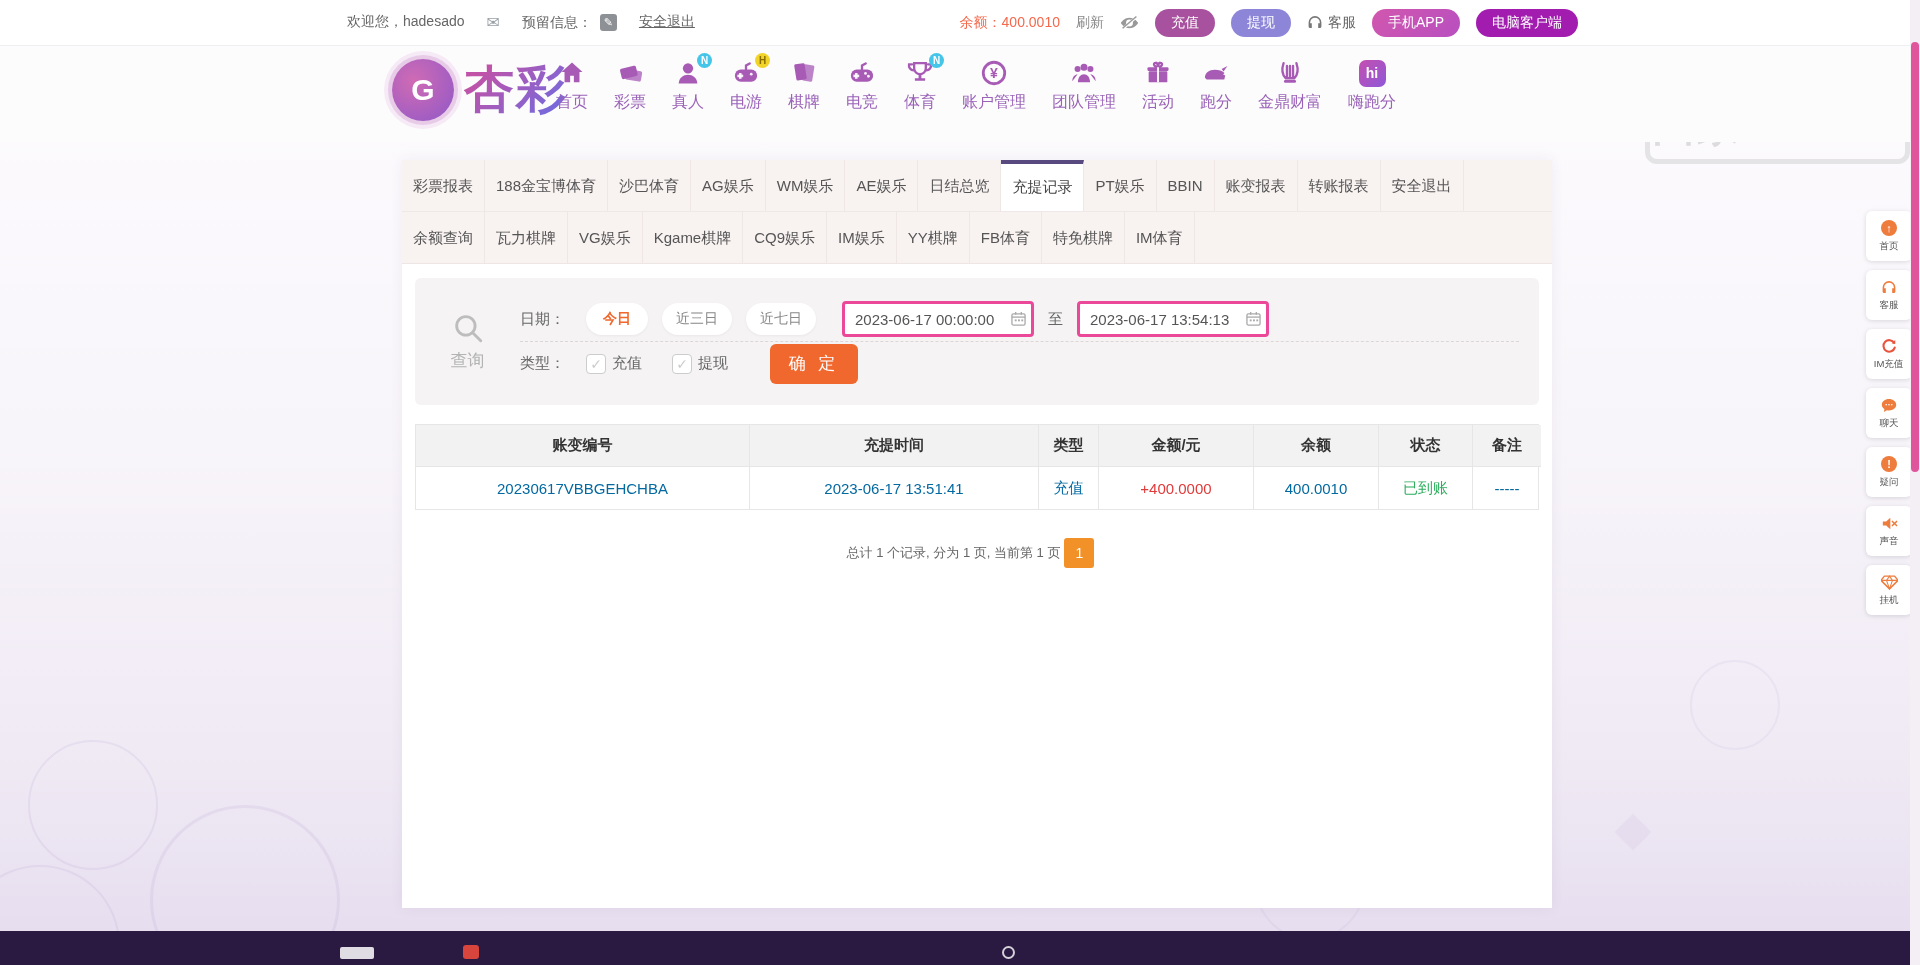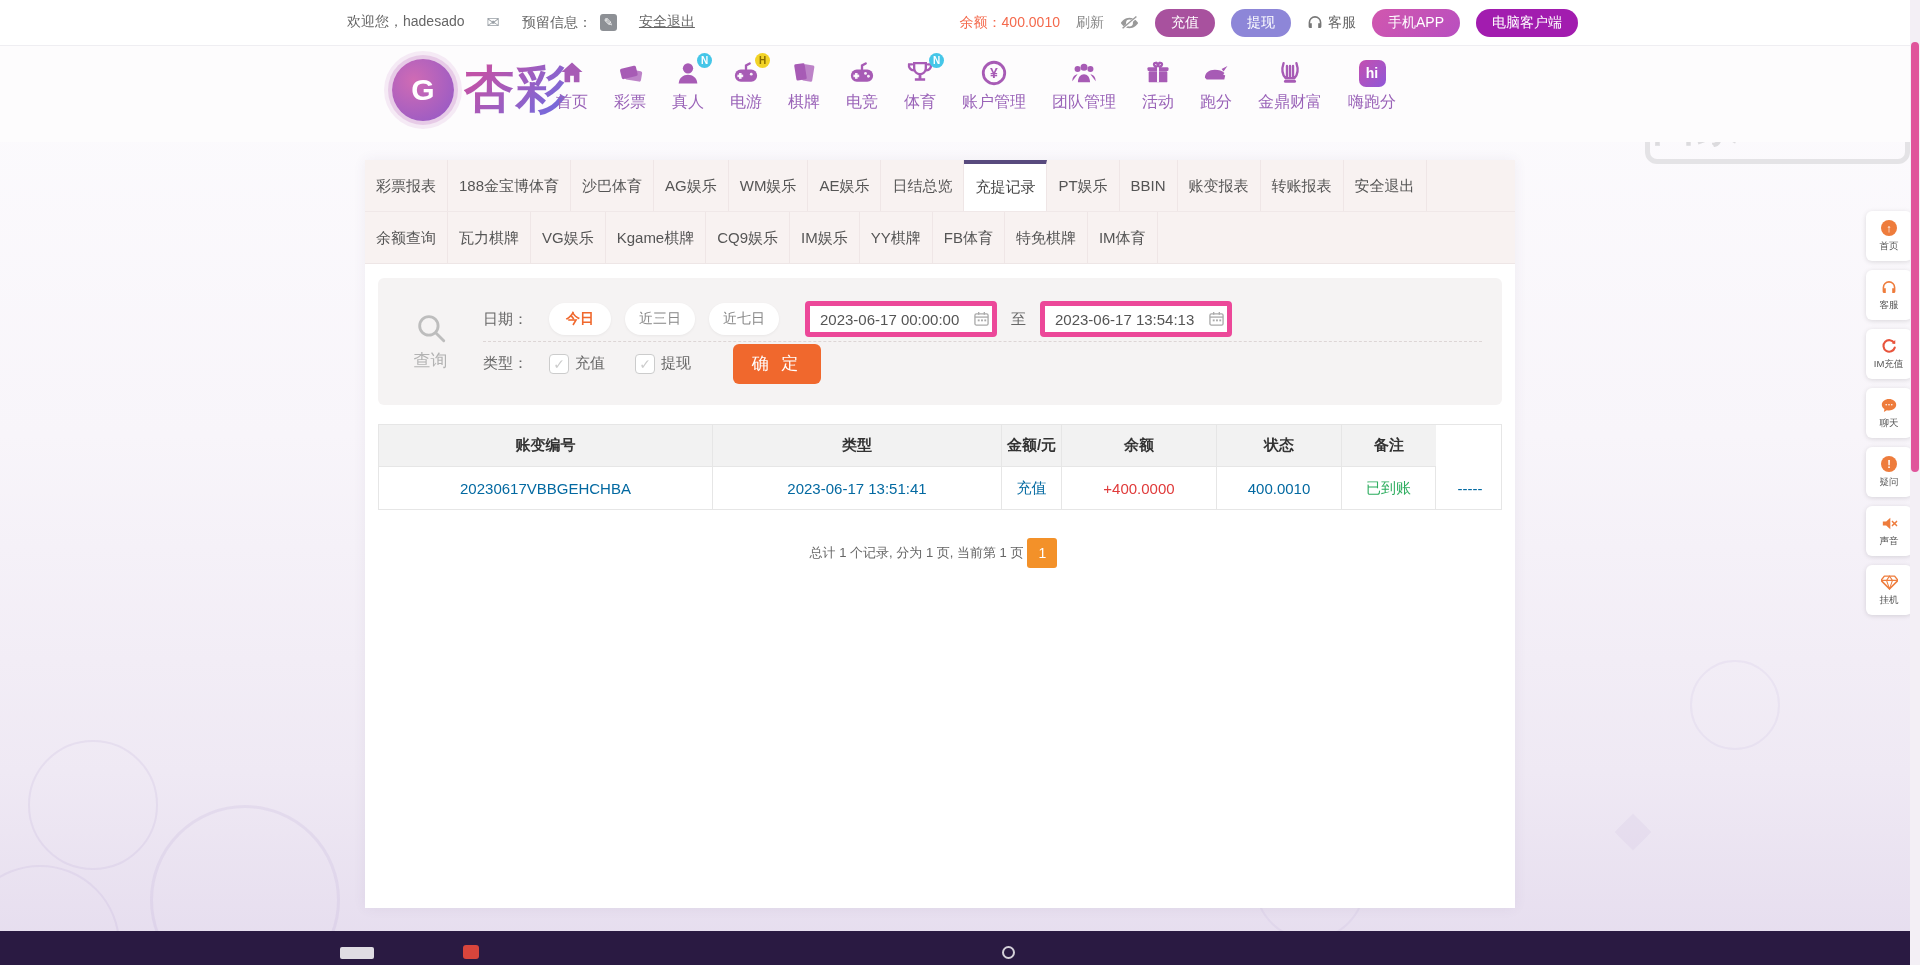--- a/index.html
+++ b/index.html
@@ -63,21 +63,21 @@
             color:#fff; font-weight:bold; font-size:14px; display:flex; align-items:center; justify-content:center;}
 
   
   .watermark { position:absolute; top:48px; left:1645px; width:265px; color:#dcdbde; z-index:3; text-align:center;}
   .wm-top { display:flex; align-items:center; justify-content:space-between; font-size:27px; font-weight:bold; padding:0 6px;}
   .wm-orn { font-size:18px; letter-spacing:3px; color:#e3e2e5; }
   .wm-box { margin-top:4px; border:5px solid #e4e3e6; border-radius:12px; padding:4px 2px;
             font-size:43px; font-weight:bold; letter-spacing:1px; color:#dcdbde; white-space:nowrap; }
 
   
-  .card { position:absolute; left:365px; top:160px; width:1150px; height:748px; background:#fff;
+  .card { position:absolute; left:402px; top:160px; width:1150px; height:748px; background:#fff;
           box-shadow:0 0 12px rgba(90,70,120,.07); z-index:4; }
   .tabrow { display:flex; height:52px; background:#f8f2f1; border-bottom:1px solid #f0e8e8; }
   .tabrow.second { border-bottom:1px solid #eee6e6; }
   .tab { padding:0 11px; line-height:52px; font-size:15px; color:#555; border-right:1px solid #efe6e6;
          cursor:pointer; white-space:nowrap; }
   .tab.active { background:#fff; border-top:4px solid #584a7e; line-height:46px; color:#444; }
   .tab-fill { flex:1; }
 
   
   .filter { margin:14px 13px 0 13px; height:127px; background:#f5f3f3; border-radius:6px; display:flex; }
@@ -85,21 +85,21 @@
                gap:4px; color:#b3b3b3; font-size:17px; }
   .filter-main { flex:1; display:flex; flex-direction:column; justify-content:center; padding-right:20px; }
   .frow { display:flex; align-items:center; height:44px; gap:14px; }
   .frow.first { border-bottom:1px dashed #ddd6d6; }
   .flabel { font-size:15px; color:#666; width:52px; }
   .pill { height:32px; min-width:62px; padding:0 14px; background:#fff; border-radius:16px; font-size:14px;
           color:#888; display:flex; align-items:center; justify-content:center; cursor:pointer;
           box-shadow:0 1px 3px rgba(0,0,0,.05); }
   .pill.active { color:#f0682d; font-weight:bold; }
   .date-wrap { position:relative; }
-  .date-input { width:192px; height:36px; border:5px solid #ec4899; border-radius:4px; background:#fff;
+  .date-input { width:192px; height:36px; border:3px solid #ec4899; border-radius:4px; background:#fff;
                 font-size:15px; color:#555; padding:0 16px 0 10px; font-family:inherit; }
   .cal-icon { position:absolute; right:8px; top:10px; }
   .to-label { font-size:15px; color:#666; }
   .checkwrap { display:flex; align-items:center; gap:6px; cursor:pointer; }
   .checkbox { width:20px; height:20px; border:1px solid #ccc; border-radius:4px; background:#fff;
               color:#ccc; font-size:14px; font-weight:bold; display:flex; align-items:center; justify-content:center;}
   .checklabel { font-size:15px; color:#666; }
   .submit-btn { margin-left:28px; width:88px; height:40px; background:#f0682d; border:none; border-radius:6px;
                 color:#fff; font-size:17px; letter-spacing:4px; cursor:pointer; font-family:inherit; }
 
@@ -417,20 +417,21 @@
           <span class="checklabel">提现</span>
         </span>
         <button class="submit-btn">确 定</button>
       </div>
     </div>
   </div>
 
   <div class="table">
     <div class="trow head">
       <div>账变编号</div>
+      <div>充提时间</div>
       <div>类型</div>
       <div>金额/元</div>
       <div>余额</div>
       <div>状态</div>
       <div>备注</div>
     </div>
     <div class="trow">
       <div>20230617VBBGEHCHBA</div>
       <div>2023-06-17 13:51:41</div>
       <div>充值</div>

